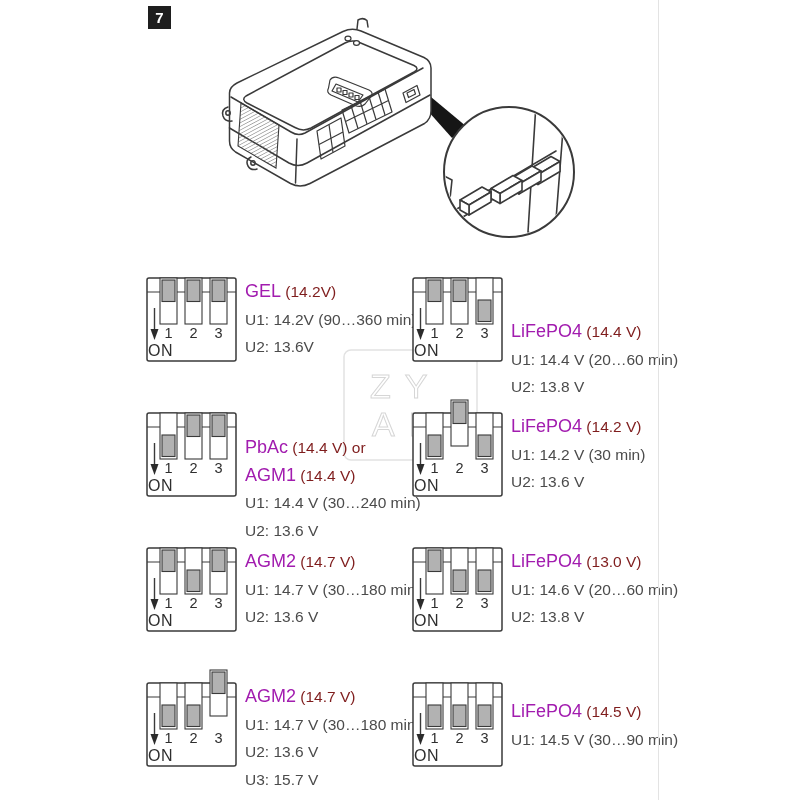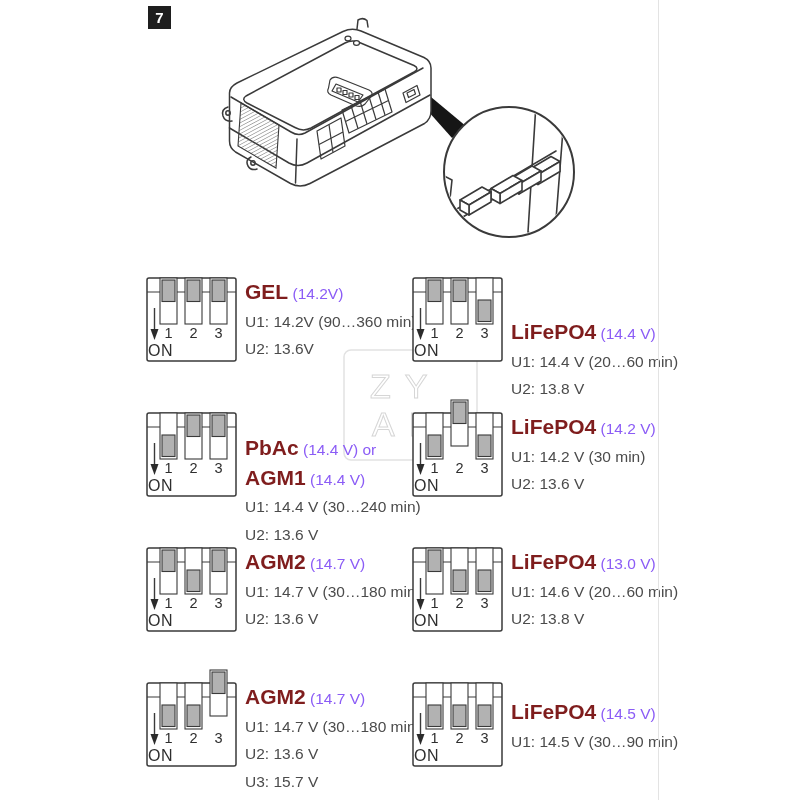--- a/index.html
+++ b/index.html
@@ -3,22 +3,22 @@
 <meta charset="utf-8">
 <style>
   html,body{margin:0;padding:0;background:#fff;}
   .canvas{position:relative;width:800px;height:800px;background:#fff;overflow:hidden;
           font-family:"Liberation Sans",sans-serif;}
   .figure-badge{position:absolute;left:148px;top:6px;width:23px;height:23px;background:#1e1e1e;
           color:#fff;font-size:15px;font-weight:bold;display:flex;align-items:center;justify-content:center;}
   .page-divider{position:absolute;left:658px;top:0;width:1px;height:800px;background:#e3e3e3;}
   .entry-block{position:absolute;width:92px;height:100px;}
   .entry-text{position:absolute;line-height:27.5px;white-space:nowrap;}
-  .entry-text .bold{font-size:21px;font-weight:bold;color:#7f1d1d;}
-  .entry-text .rest{font-size:15.5px;color:#8b5cf6;}
+  .entry-text .bold{font-size:18px;font-weight:normal;color:#a21caf;}
+  .entry-text .rest{font-size:15.5px;color:#7f1d1d;}
   .entry-text .val{font-size:15.5px;color:#4b4b4b;}
   .dip-num{font-family:"Liberation Sans",sans-serif;font-size:14.5px;fill:#2e2e2e;text-anchor:middle;}
   .dip-on{font-family:"Liberation Sans",sans-serif;font-size:16px;fill:#2e2e2e;letter-spacing:0.5px;}
   .wm-text{font-family:"Liberation Sans",sans-serif;font-size:34px;letter-spacing:14px;
            fill:none;stroke:#d6d6d6;stroke-width:1;}
 </style>
 </head>
 <body>
 
 <div class="canvas">

